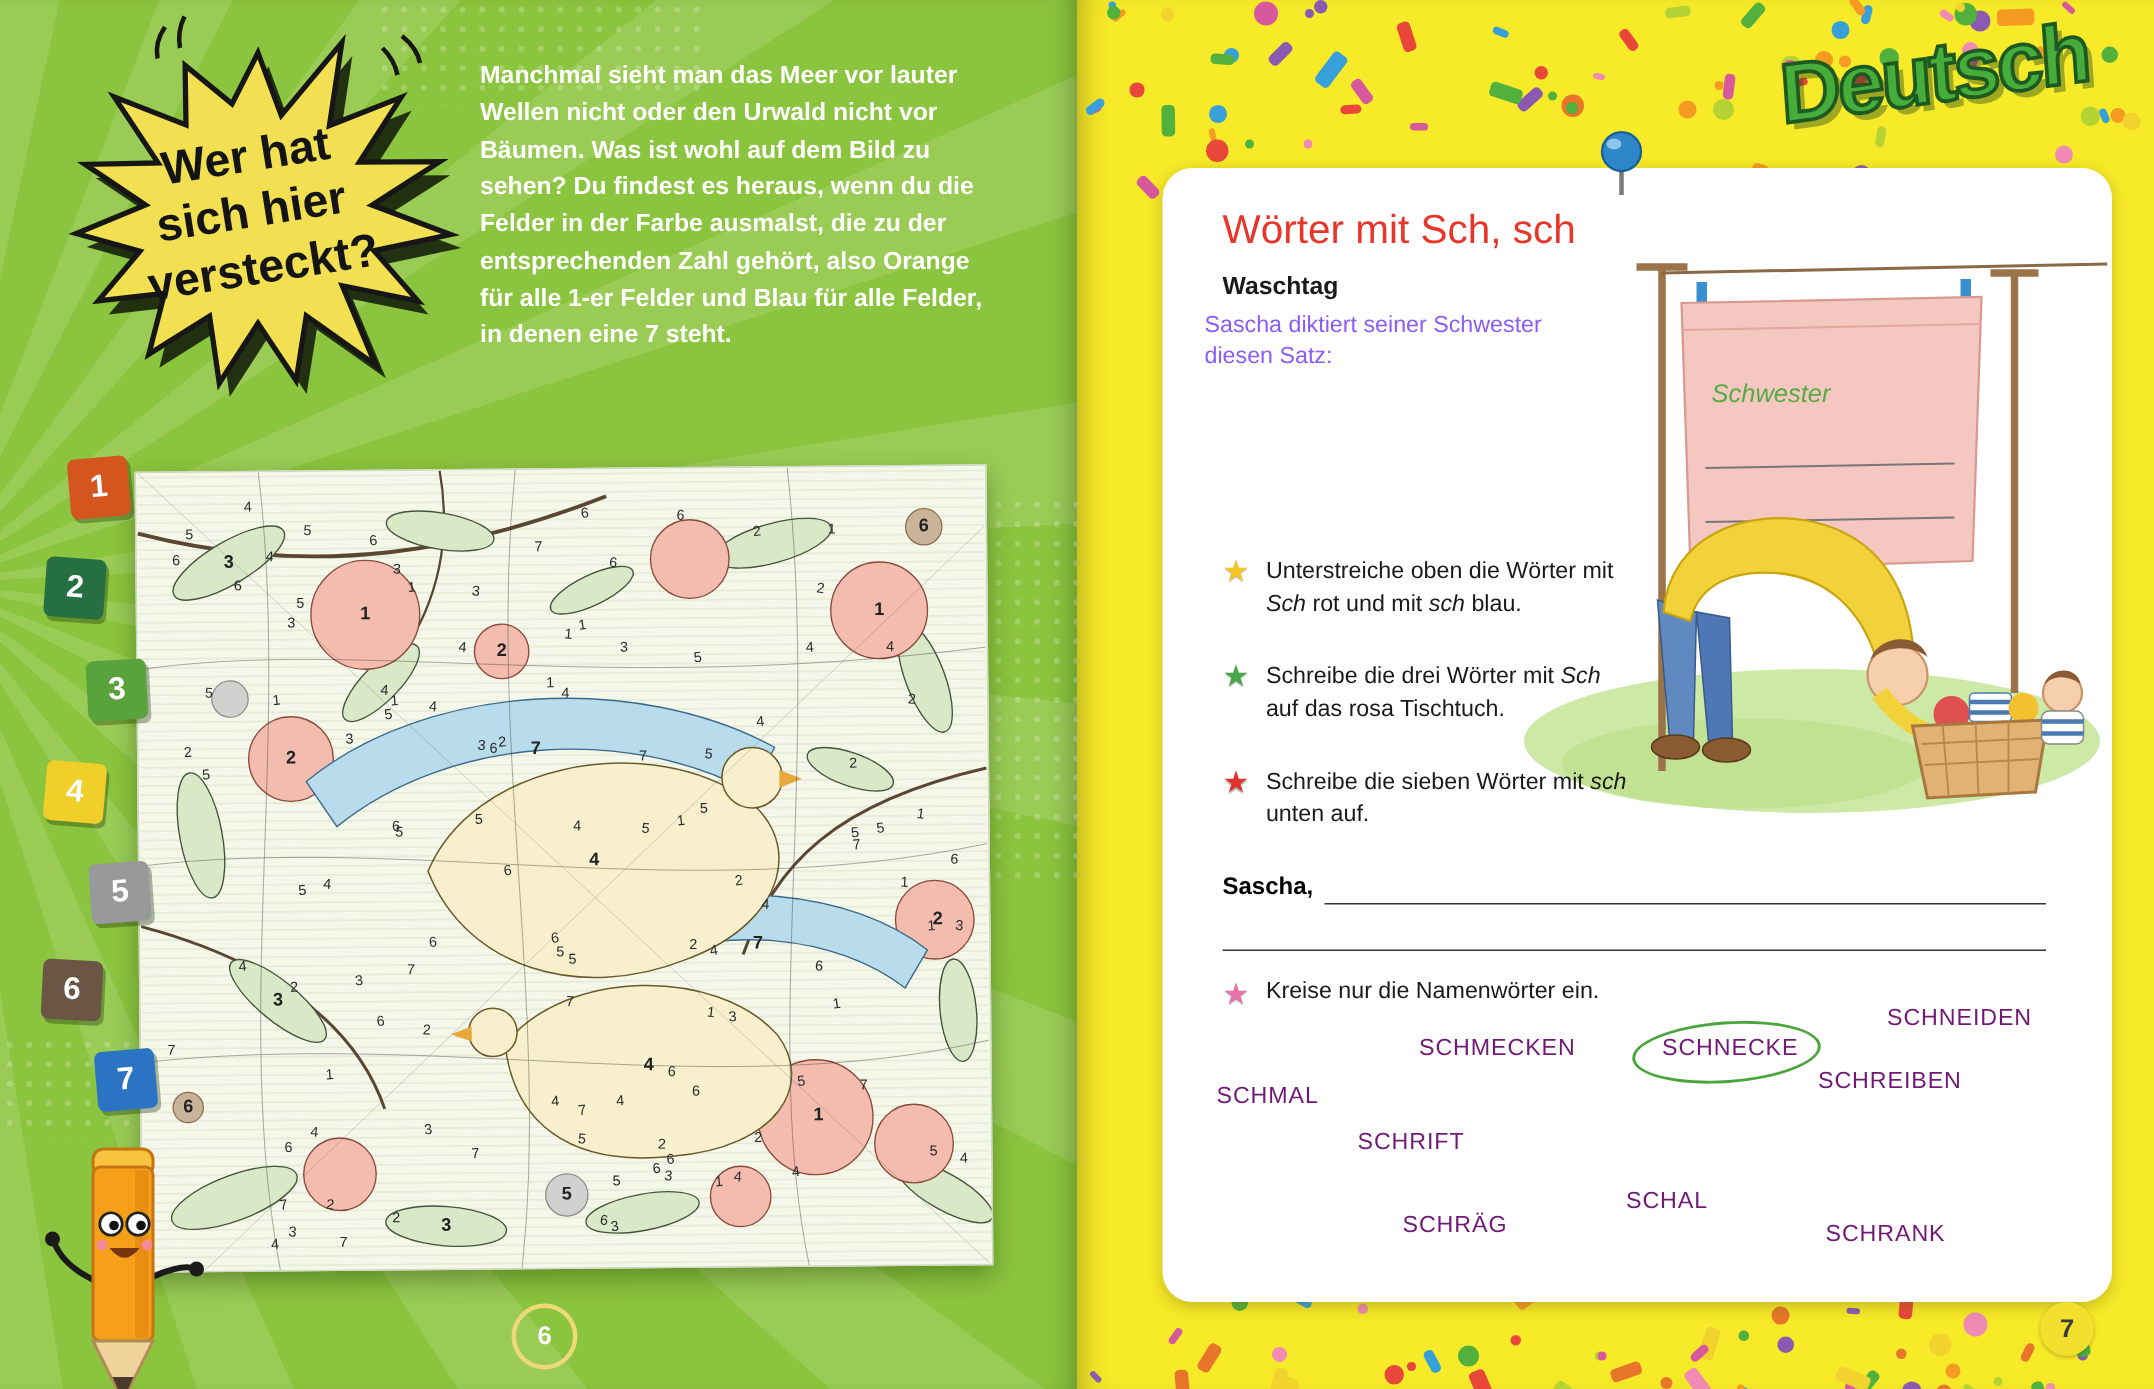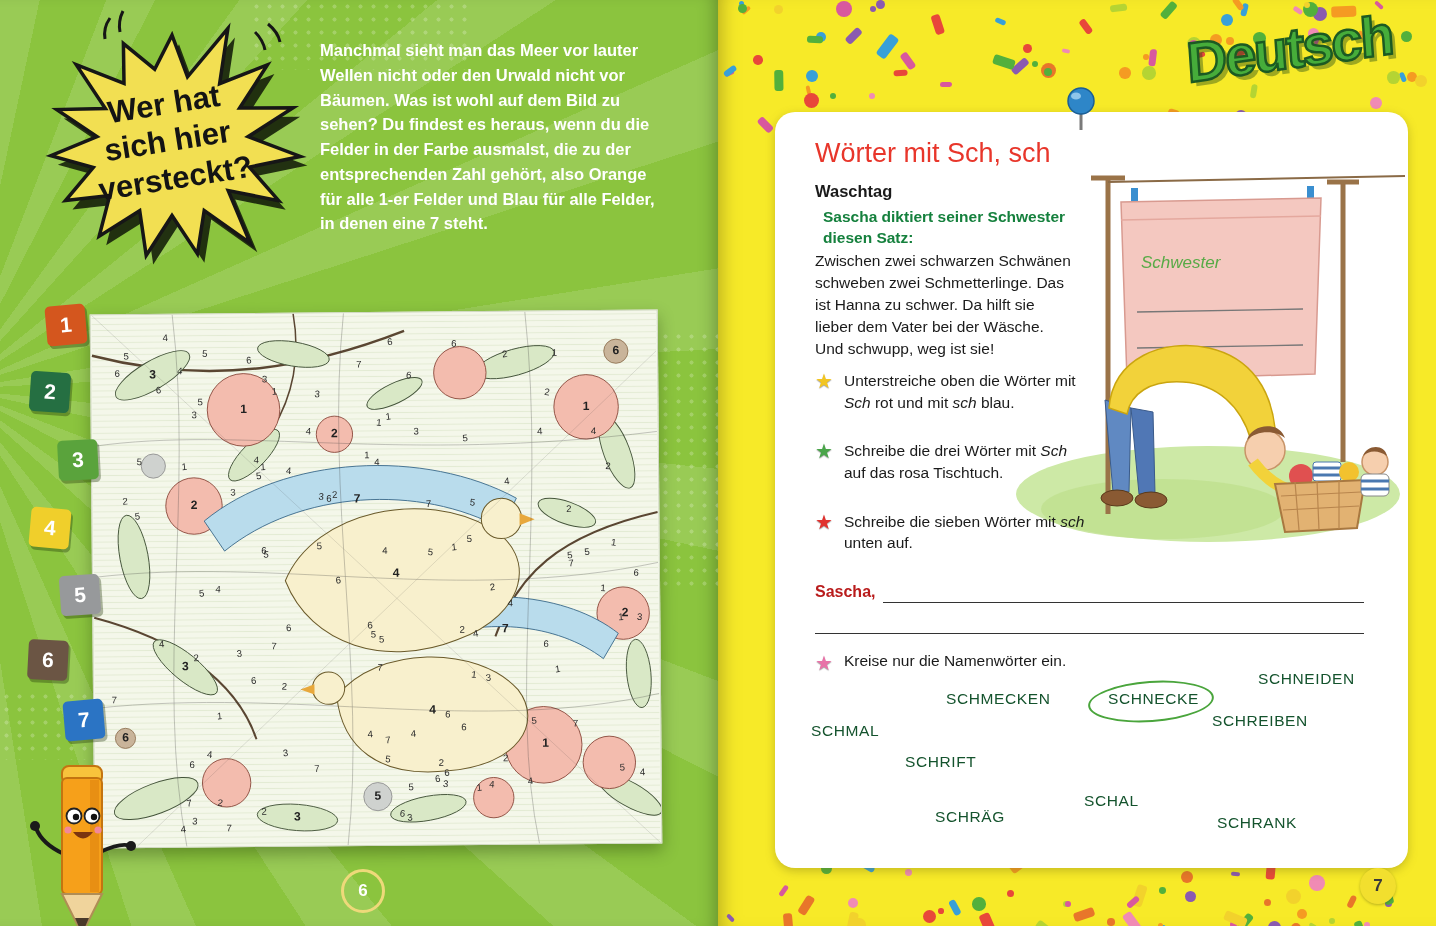--- a/index.html
+++ b/index.html
@@ -39,37 +39,37 @@
   .deutsch{position:absolute;left:468px;top:16px;z-index:6;
     transform:rotate(-8deg) skewX(-4deg);font-size:56px;font-weight:800;
     color:#46ad3a;-webkit-text-stroke:2.5px #1c5a22;letter-spacing:-2px;
     text-shadow:4px 5px 0 rgba(25,70,20,.40);}
   .card{position:absolute;left:57px;top:112px;width:633px;height:756px;
     background:#fff;border-radius:20px;z-index:2;
     box-shadow:0 3px 10px rgba(110,100,20,.35);}
   .pin{position:absolute;left:288px;top:-26px;width:36px;height:50px;z-index:7;}
   .card-title{position:absolute;left:40px;top:26px;font-size:27px;font-weight:400;color:#e8362b;}
   .card-heading{position:absolute;left:40px;top:70px;font-size:16.5px;font-weight:700;color:#1a1a1a;}
-  .card-intro{position:absolute;left:48px;top:94px;width:255px;font-size:15.5px;
-    color:#15803d;line-height:1.38;font-weight:bold;}
+  .card-intro{position:absolute;left:28px;top:94px;width:255px;font-size:15.5px;
+    color:#8b5cf6;line-height:1.38;}
   .card-dict{position:absolute;left:40px;top:138px;width:258px;font-size:15.5px;
     color:#1a1a1a;line-height:1.42;}
   .illu{position:absolute;left:238px;top:50px;width:392px;height:402px;}
   .tasks{position:absolute;left:40px;top:258px;width:272px;display:flex;
     flex-direction:column;gap:27px;}
   .task{display:flex;gap:11px;font-size:15.5px;line-height:1.4;color:#1a1a1a;}
   .star{font-size:20px;line-height:1.1;text-shadow:0 1px 1px rgba(0,0,0,.35);}
   .answer-row{position:absolute;left:40px;top:470px;right:44px;display:flex;
     align-items:flex-end;font-size:16px;}
-  .prefix{color:#b91c1c;font-weight:700;margin-right:8px;padding-bottom:2px;}
+  .prefix{color:#000000;font-weight:700;margin-right:8px;padding-bottom:2px;}
   .ansline{flex:1;border-bottom:1.6px solid #333;height:20px;}
   .line2{position:absolute;left:40px;right:44px;top:521px;border-bottom:1.6px solid #333;}
   .circle-task{position:absolute;left:40px;top:540px;display:flex;gap:11px;
     font-size:15.5px;color:#1a1a1a;}
-  .word{position:absolute;font-size:15.5px;color:#14532d;letter-spacing:.6px;z-index:3;}
+  .word{position:absolute;font-size:15.5px;color:#701a75;letter-spacing:.6px;z-index:3;}
   .word-ellipse{position:absolute;border:2.5px solid #4aa53c;border-radius:50%;
     z-index:3;transform:rotate(-4deg);}
   .pagenum-right{position:absolute;left:642px;top:868px;width:36px;height:36px;
     background:#f2df2e;border-radius:50%;color:#3a3a3a;display:flex;z-index:6;
     align-items:center;justify-content:center;font-size:17px;font-weight:700;
     box-shadow:0 1px 3px rgba(0,0,0,.25);}
   i{font-style:italic;}
 </style>
 </head>
 <body>
@@ -495,21 +495,20 @@
         <svg viewBox="0 0 36 50">
           <rect x="16.5" y="26" width="3" height="18" fill="#7a7a7a"></rect>
           <circle cx="18" cy="15" r="13" fill="#2e86c8" stroke="#1a5e96" stroke-width="1.5"></circle>
           <ellipse cx="13" cy="10" rx="5" ry="3.6" fill="#9fd0f0" opacity=".85"></ellipse>
         </svg>
       </div>
 
       <div class="card-title">Wörter mit Sch, sch</div>
       <div class="card-heading">Waschtag</div>
       <div class="card-intro">Sascha diktiert seiner Schwester diesen Satz:</div>
-      <div class="card-dict">Zwischen zwei schwarzen Schwänen schweben zwei Schmetterlinge. Das ist Hanna zu schwer. Da hilft sie lieber dem Vater bei der Wäsche. Und schwupp, weg ist sie!</div>
 
       <div class="illu">
         <svg viewBox="0 0 392 402">
           <ellipse cx="195" cy="332" rx="192" ry="48" fill="#cde9a6"></ellipse>
           <ellipse cx="150" cy="347" rx="122" ry="30" fill="#bfe08e" opacity=".8"></ellipse>
           <line x1="95" y1="14" x2="95" y2="352" stroke="#9a7348" stroke-width="5"></line>
           <line x1="78" y1="16" x2="112" y2="16" stroke="#9a7348" stroke-width="5"></line>
           <line x1="330" y1="18" x2="330" y2="300" stroke="#9a7348" stroke-width="5"></line>
           <line x1="314" y1="20" x2="346" y2="20" stroke="#9a7348" stroke-width="5"></line>
           <line x1="95" y1="20" x2="392" y2="14" stroke="#8a6a46" stroke-width="2"></line>

